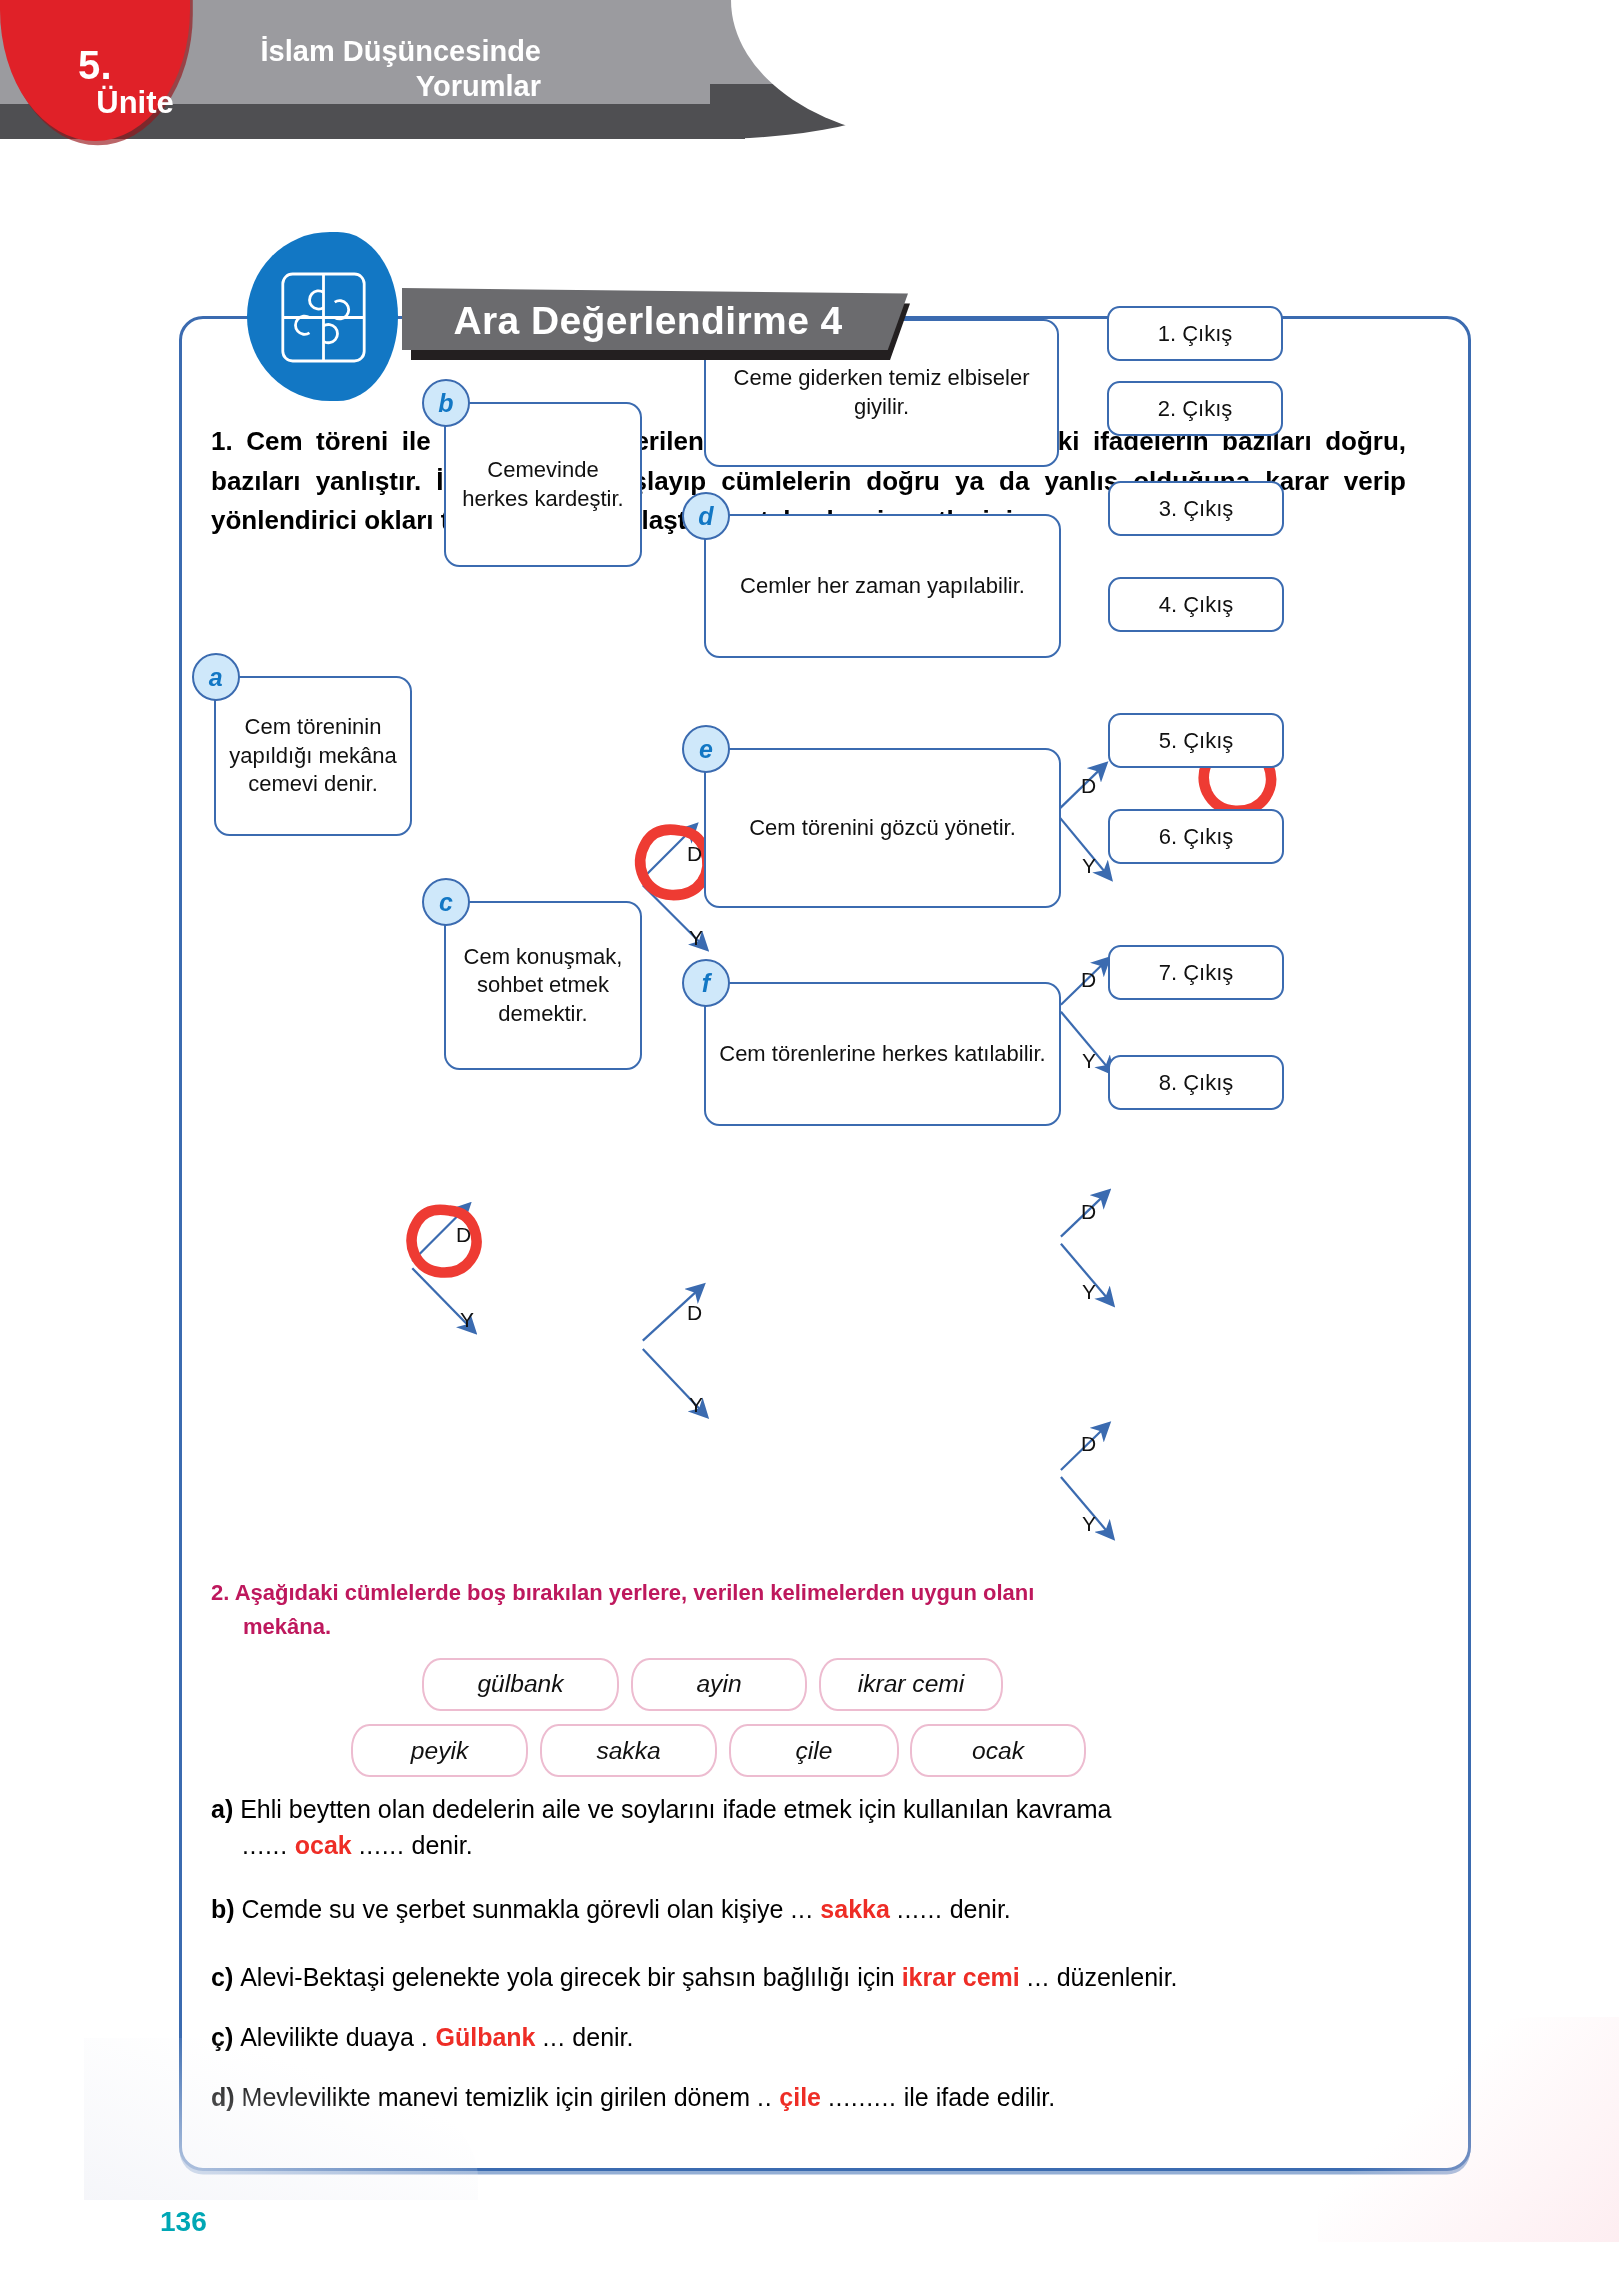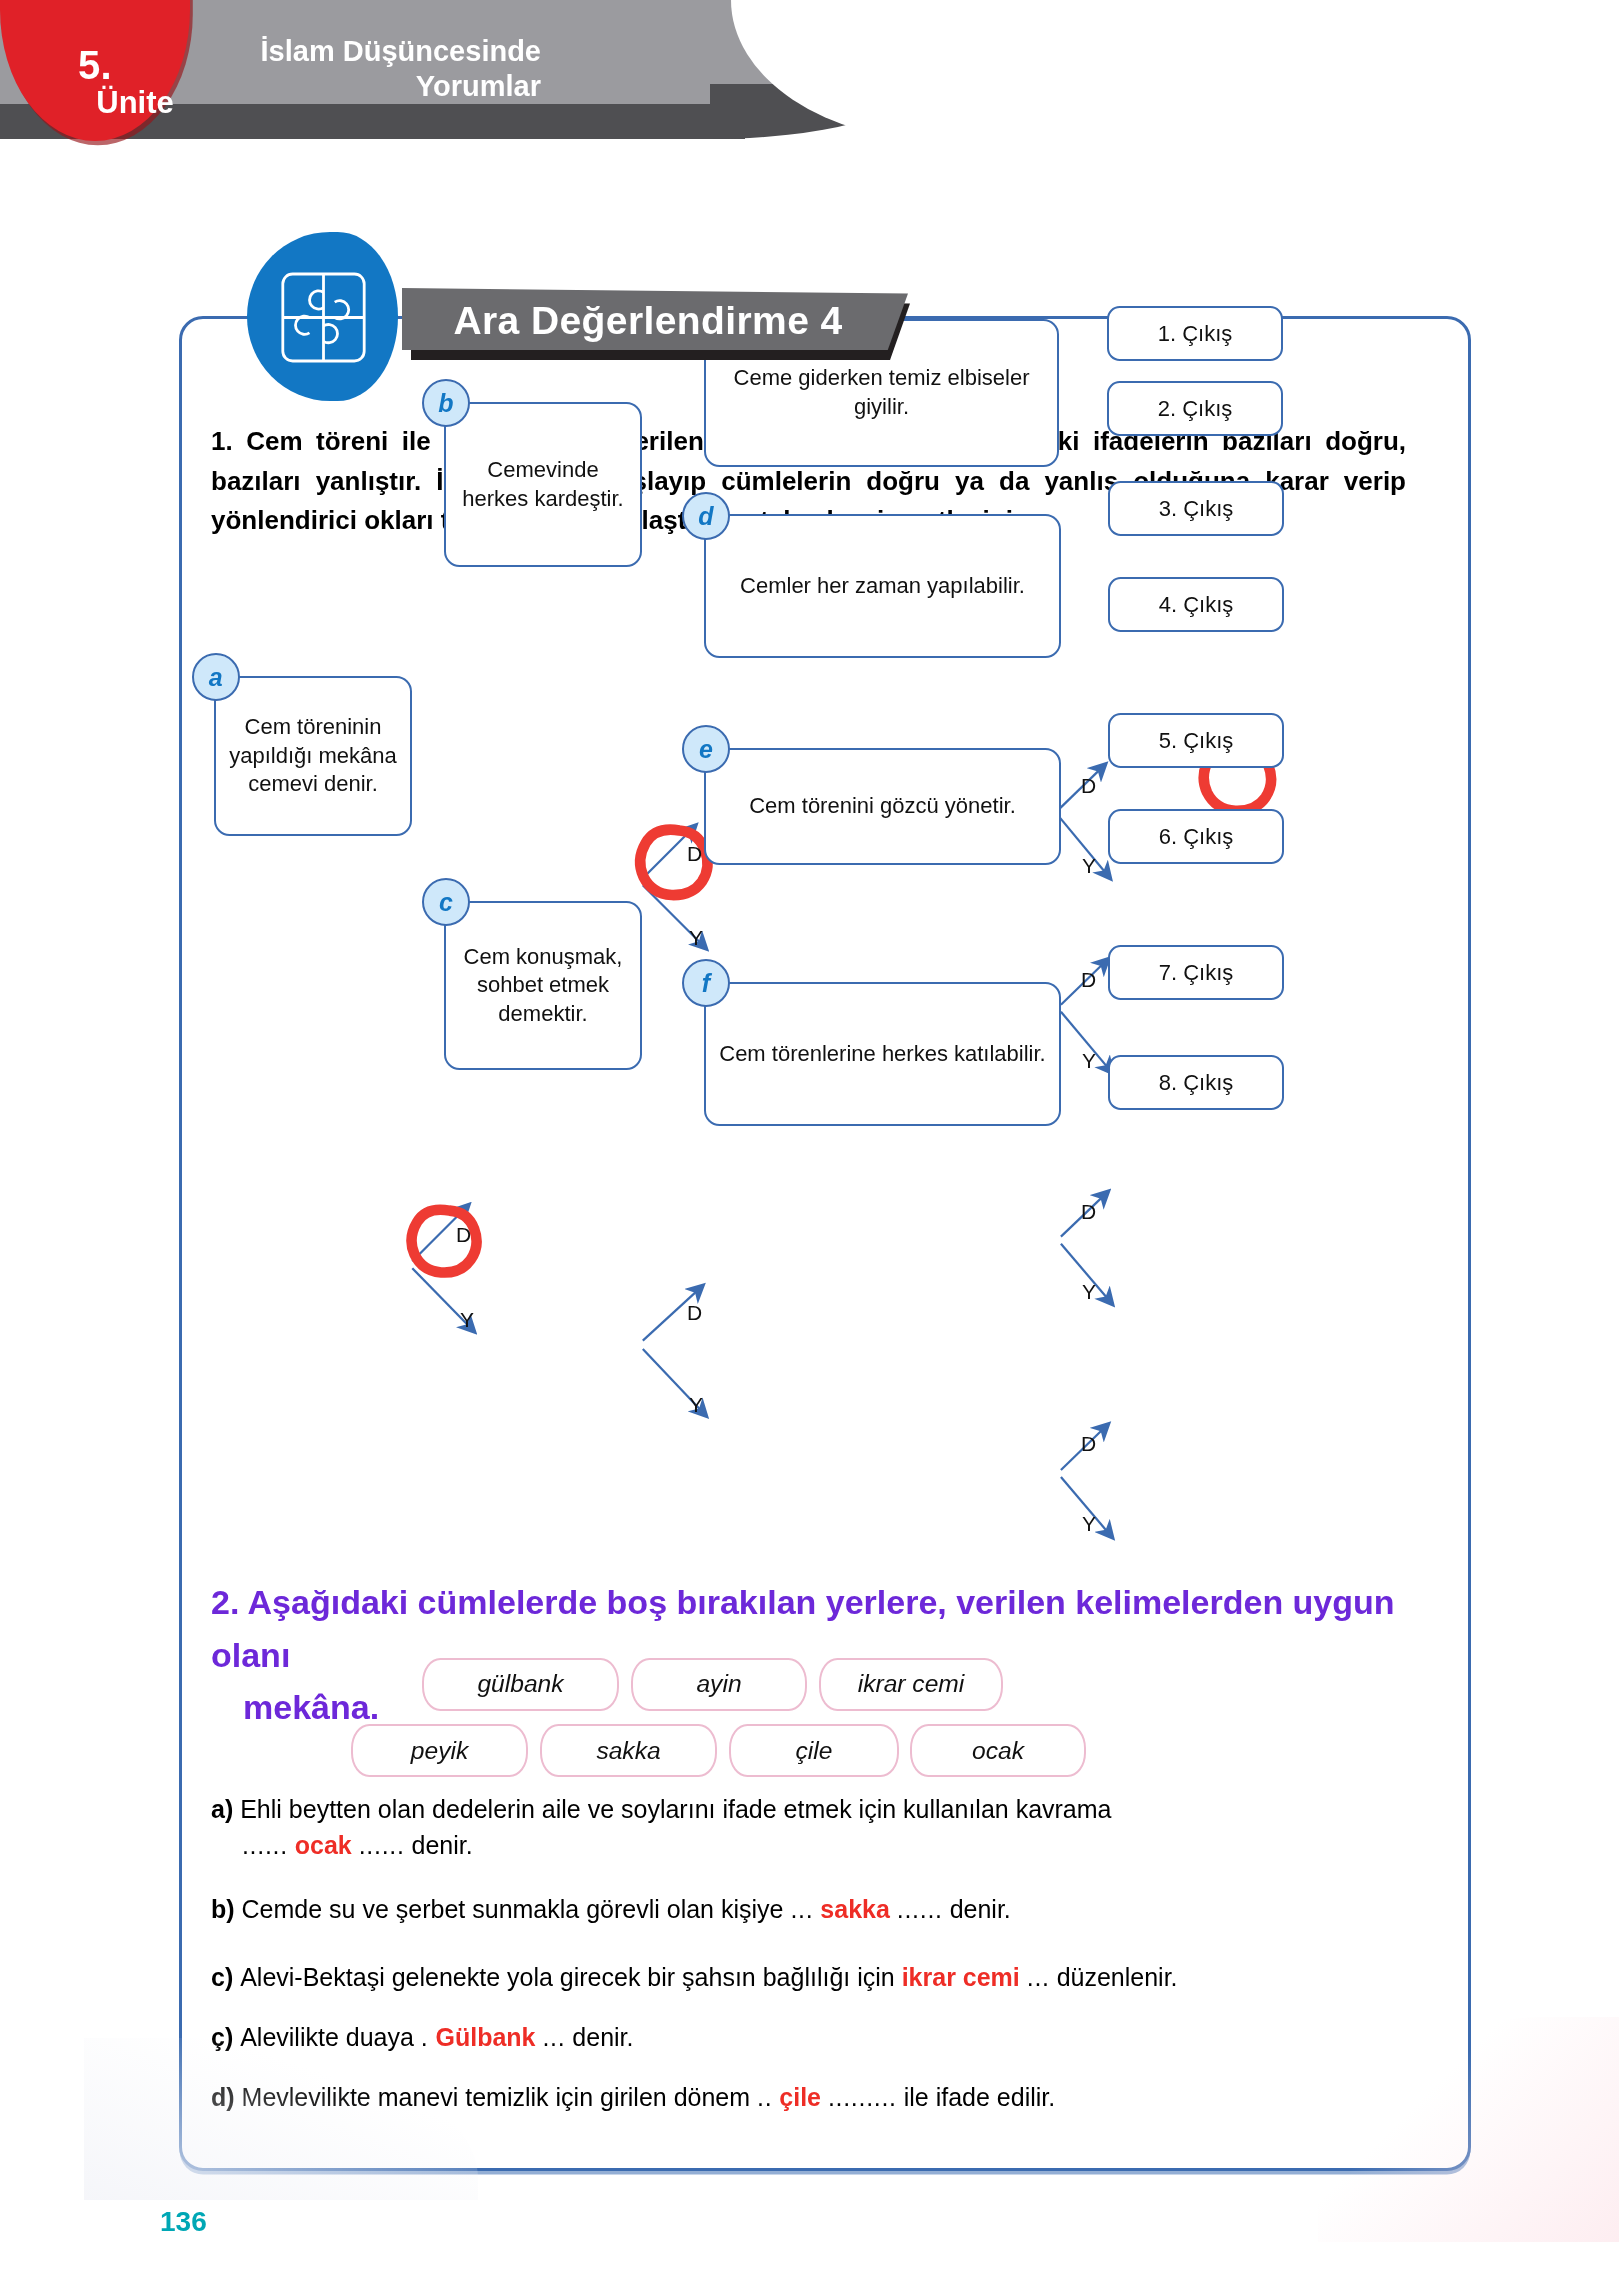--- a/index.html
+++ b/index.html
@@ -90,21 +90,21 @@
 
   
   .q1{
     position:absolute;left:211px;top:422px;width:1195px;
     font-size:26px;font-weight:bold;line-height:1.52;color:#000;
     text-align:justify;
   }
   .q1 .qn{display:inline;}
   .q2{
     position:absolute;left:211px;top:1576px;width:1195px;
-    font-size:34px;font-weight:bold;line-height:1.55;color:#6d28d9;
+    font-size:22px;font-weight:bold;line-height:1.55;color:#be185d;
   }
   .q2-ind{display:block;margin-left:32px;}
 
   
   .tree{position:absolute;left:179px;top:583px;width:1286px;height:984px;}
   svg.treesvg{position:absolute;left:0;top:0;}
 
   .node{
     position:absolute;border:2.1px solid #3b6bb0;border-radius:15.5px;
     background:#fff;display:flex;align-items:center;justify-content:center;
@@ -278,21 +278,21 @@
   <div class="circ" style="left:503px;top:-91px;">
     <span>d</span>
   </div>
   <div class="node" style="left:525px;top:-69px;width:357px;height:144px;">
     <span>Cemler her zaman yapılabilir.</span>
   </div>
 
   <div class="circ" style="left:503px;top:142px;">
     <span>e</span>
   </div>
-  <div class="node" style="left:525px;top:165px;width:357px;height:117px;">
+  <div class="node" style="left:525px;top:165px;width:357px;height:160px;">
     <span>Cem törenini gözcü yönetir.</span>
   </div>
 
   <div class="circ" style="left:503px;top:376px;">
     <span>f</span>
   </div>
   <div class="node" style="left:525px;top:399px;width:357px;height:144px;">
     <span>Cem törenlerine herkes katılabilir.</span>
   </div>
 

